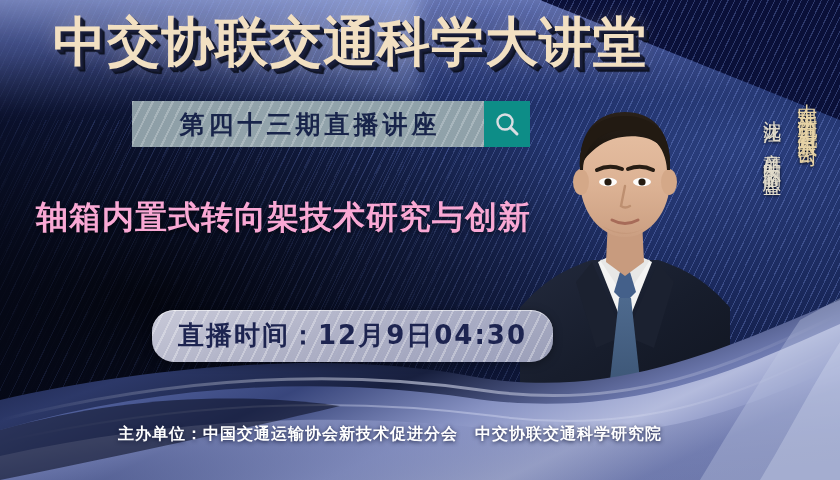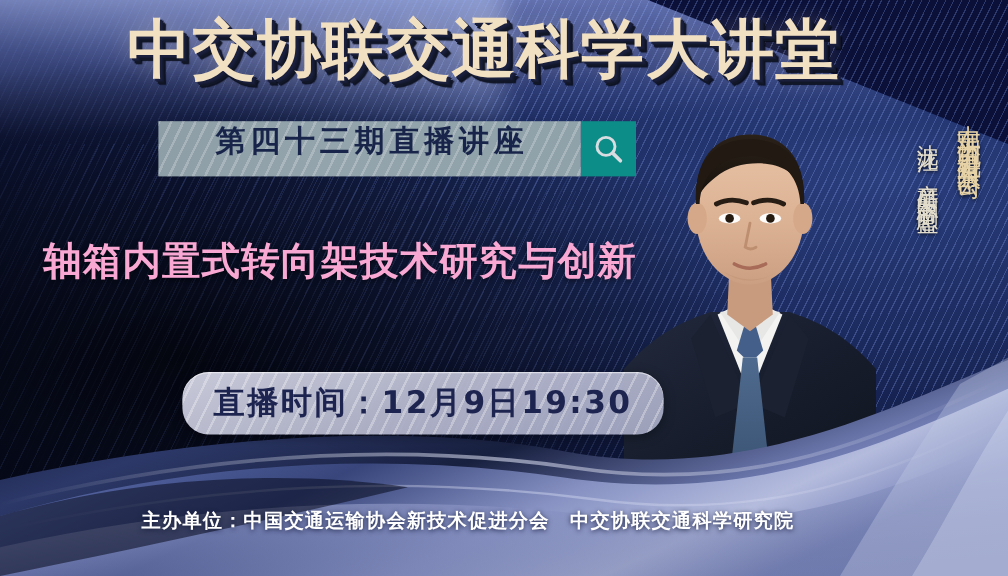--- a/index.html
+++ b/index.html
@@ -75,21 +75,21 @@
 
   
   .portrait{
     position:absolute;left:520px;bottom:72px;width:210px;height:378px;
   }
   .portrait svg{display:block;width:100%;height:100%;}
 
   
   .main-title{
     position:absolute;left:0;top:14px;width:700px;
-    text-align:right;
+    text-align:center;
     font-size:53px;line-height:1.05;
     font-weight:bold;
     letter-spacing:1px;
     color:#f2e0c2;
     font-family:"DejaVu Sans","Liberation Sans",sans-serif;
     text-shadow:
       2px 2px 0 #1a1f3c,
       3px 3px 0 #161b33,
       4px 4px 0 #121728,
       5px 5px 1px rgba(6,9,20,.9),
@@ -100,21 +100,21 @@
   
   .sub-bar{
     position:absolute;left:110px;top:101px;
     width:420px;height:46px;
     display:flex;align-items:stretch;
   }
   .sub-bar-body{
     flex:1;
     position:relative;
     background:linear-gradient(100deg,#8d9ea6 0%, #93a4ac 40%, #8fa1a9 100%);
-    display:flex;align-items:flex-start;justify-content:center;margin-left:22px;
+    display:flex;align-items:center;justify-content:center;margin-left:22px;
   }
   .sub-bar-body::after{
     content:"";position:absolute;inset:0;
     background-image:repeating-linear-gradient(116deg,
       rgba(255,255,255,.22) 0px, rgba(255,255,255,.22) 2px,
       rgba(255,255,255,0) 2px, rgba(255,255,255,0) 9px);
     pointer-events:none;
   }
   .sub-bar-text{
     position:relative;z-index:2;
@@ -323,21 +323,21 @@
       <svg width="28" height="28" viewBox="0 0 28 28" xmlns="http://www.w3.org/2000/svg">
         <circle cx="12" cy="12" r="7.5" fill="none" stroke="#d9dde2" stroke-width="2.4"></circle>
         <line x1="17.6" y1="17.6" x2="24" y2="24" stroke="#d9dde2" stroke-width="3" stroke-linecap="round"></line>
       </svg>
     </div>
   </div>
 
   <div class="topic">轴箱内置式转向架技术研究与创新</div>
 
   <div class="time-pill">
-    <span>直播时间：12月9日19:30</span>
+    <span>直播时间：12月9日04:30</span>
   </div>
 
   <div class="v-text v-company">中车株洲电力机车有限公司</div>
   <div class="v-text v-person">沈龙江 产品研发中心副总监</div>
 
   <div class="footer">主办单位：中国交通运输协会新技术促进分会　中交协联交通科学研究院</div>
 
 </div>
 
 </body></html>

